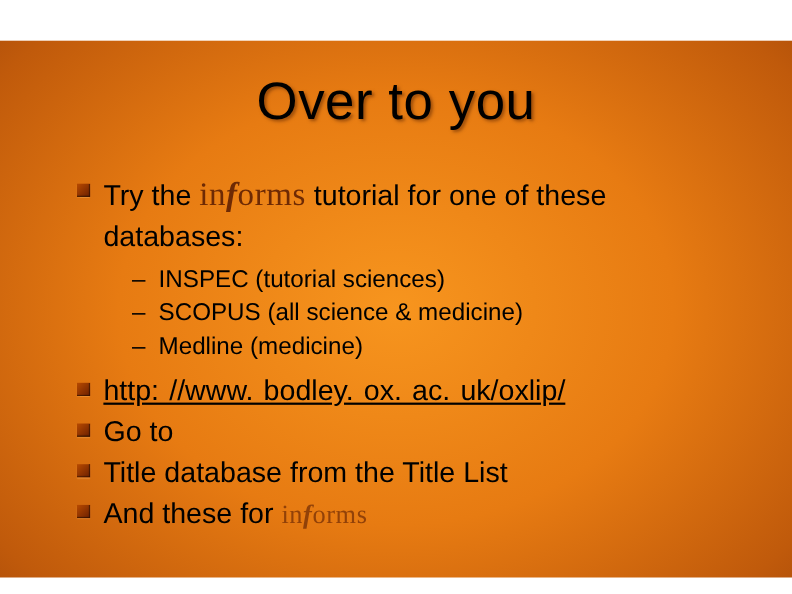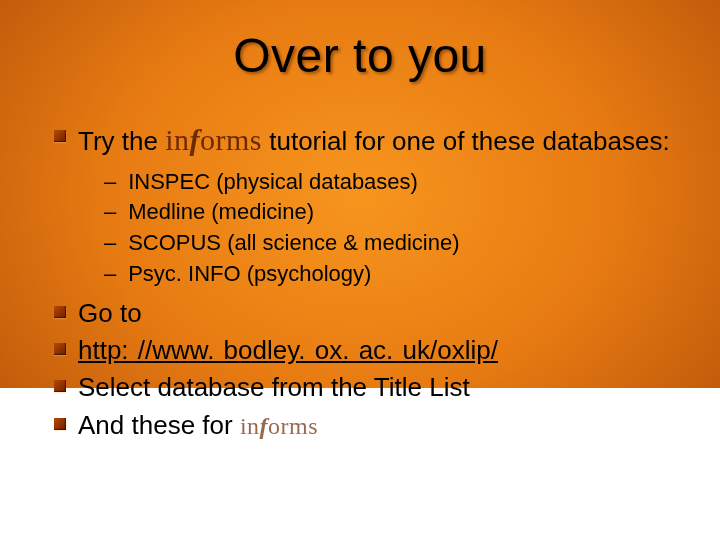--- a/index.html
+++ b/index.html
@@ -5,49 +5,50 @@
   html, body {
     margin: 0;
     padding: 0;
     width: 720px;
     height: 540px;
     overflow: hidden;
     font-family: Verdana, Geneva, sans-serif;
   }
   .slide {
     width: 720px;
-    height: 388px;
+    height: 488px;
     position: relative;
     background:
       radial-gradient(ellipse 900px 700px at 50% 50%,
         #f7951e 0%,
         #e77b12 28%,
         #c05a0b 50%,
         #8a3606 70%,
         #4a1602 88%,
         #1a0600 100%);
     color: #000;
     box-sizing: border-box;
+    margin-top: 37px;
   }
   .title {
     position: absolute;
     top: 28px;
     left: 0;
     right: 0;
     text-align: center;
     font-size: 48px;
     font-weight: 400;
     color: #000;
     text-shadow: 2px 2px 3px rgba(80,30,0,0.5);
     letter-spacing: 0.5px;
   }
   .content {
     position: absolute;
     top: 120px;
-    left: 78px;
+    left: 94px;
     right: 40px;
     color: #000;
   }
   .bulleted {
     position: relative;
     font-size: 26px;
     line-height: 1.35;
     margin-bottom: 2px;
     padding-left: 0;
   }
@@ -99,49 +100,45 @@
     <div class="bulleted">
       <span class="bullet-icon"></span>
       <span>Try the </span>
       <span class="informs"><span class="in">in</span><span class="f">f</span><span class="orms">orms</span></span>
       <span> tutorial for one of these databases:</span>
     </div>
 
     <div class="sublist">
       <div class="subitem">
         <span class="dash">–</span>
-        <span>INSPEC (physical databases)</span>
-      </div>
-      <div class="subitem">
-        <span class="dash">–</span>
-        <span>Medline (medicine)</span>
+        <span>INSPEC (tutorial sciences)</span>
       </div>
       <div class="subitem">
         <span class="dash">–</span>
         <span>SCOPUS (all science &amp; medicine)</span>
       </div>
       <div class="subitem">
         <span class="dash">–</span>
-        <span>Psyc. INFO (psychology)</span>
+        <span>Medline (medicine)</span>
       </div>
+    </div>
+
+    <div class="bulleted">
+      <span class="bullet-icon"></span>
+      <span class="link">http: //www. bodley. ox. ac. uk/oxlip/</span>
     </div>
 
     <div class="bulleted">
       <span class="bullet-icon"></span>
       <span>Go to</span>
     </div>
 
     <div class="bulleted">
       <span class="bullet-icon"></span>
-      <span class="link">http: //www. bodley. ox. ac. uk/oxlip/</span>
-    </div>
-
-    <div class="bulleted">
-      <span class="bullet-icon"></span>
-      <span>Select database from the </span><span class="bold">Title List</span>
+      <span>Title database from the </span><span class="bold">Title List</span>
     </div>
 
     <div class="bulleted">
       <span class="bullet-icon"></span>
       <span>And these for </span>
       <span class="informs small"><span class="in">in</span><span class="f">f</span><span class="orms">orms</span></span>
     </div>
 
   </div>
 </div>

